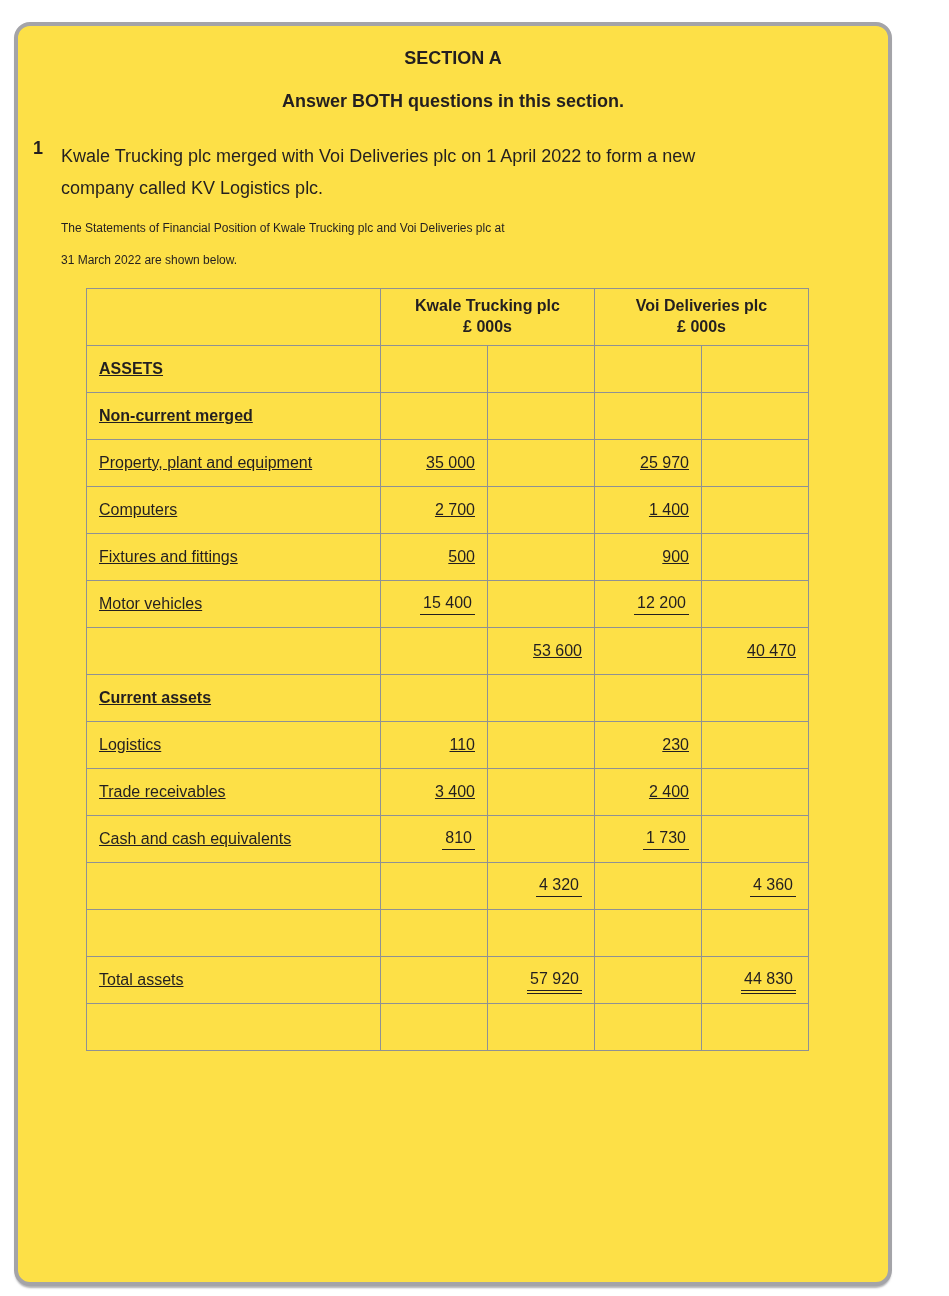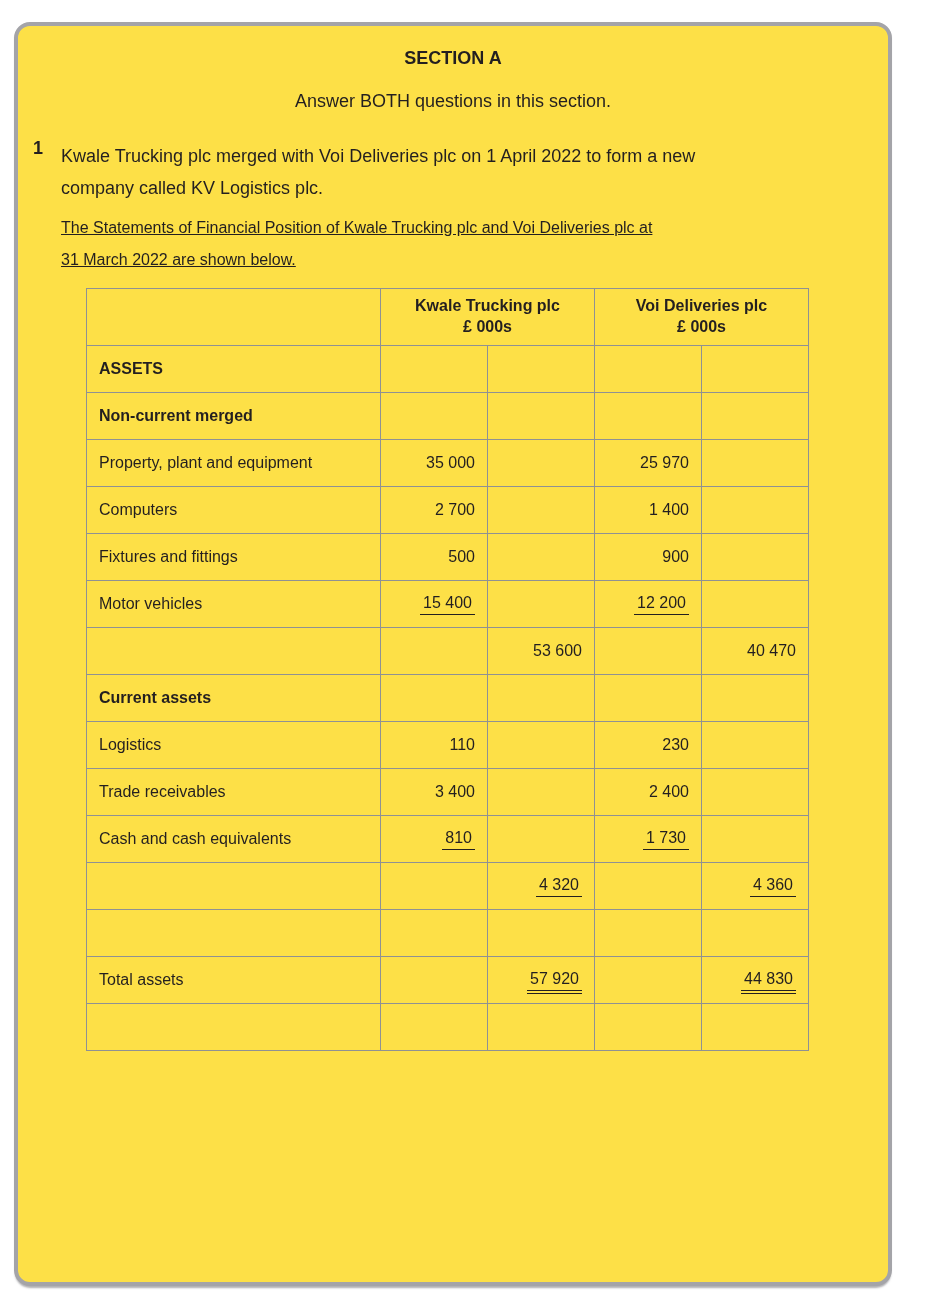--- a/index.html
+++ b/index.html
@@ -21,52 +21,51 @@
   }
   .section-title {
     margin-top:22px;
     text-align:center;
     font-weight:700;
     font-size:18px;
   }
   .instruction {
     margin-top:22px;
     text-align:center;
-    font-weight:400;
+    font-weight:700;
     font-size:18px;
   }
   .question {
     display:flex;
     margin:24px 0 0 15px;
     font-size:18px;
     line-height:24px;
   }
   .qnum { width:28px; font-weight:700; flex:0 0 28px; }
   .qtext div, .intro div { white-space:nowrap;margin-top:8px; }
   .intro {
     margin:16px 0 0 43px;
-    font-size:16px;
+    font-size:12px;
     line-height:24px;
-    text-decoration:underline;
   }
   table.fin {
     margin:16px 0 0 68px;
     border-collapse:collapse;
     table-layout:fixed;
     width:722px;
     font-size:16px;
   }
   table.fin col.c-label { width:294px; }
   table.fin col.c-num { width:107px; }
   table.fin th, table.fin td {
     border:1.5px solid #8f9193;
     vertical-align:middle;
   }
   table.fin thead tr { height:57px; }
-  table.fin tbody tr { height:47px; }
+  table.fin tbody tr { height:47px;text-decoration:underline; }
   th.co-head { font-weight:700; text-align:center; line-height:1.3; }
   td.label { text-align:left; padding-left:12px; font-weight:400; }
   td.label.bold { font-weight:700; }
   td.num { text-align:right; padding-right:12px; }
   .u1, .u2 {
     display:inline-block;
     border-bottom:1.5px solid #231f20;
     padding:0 3px 2px 3px;
   }
   .u2 { position:relative; }

